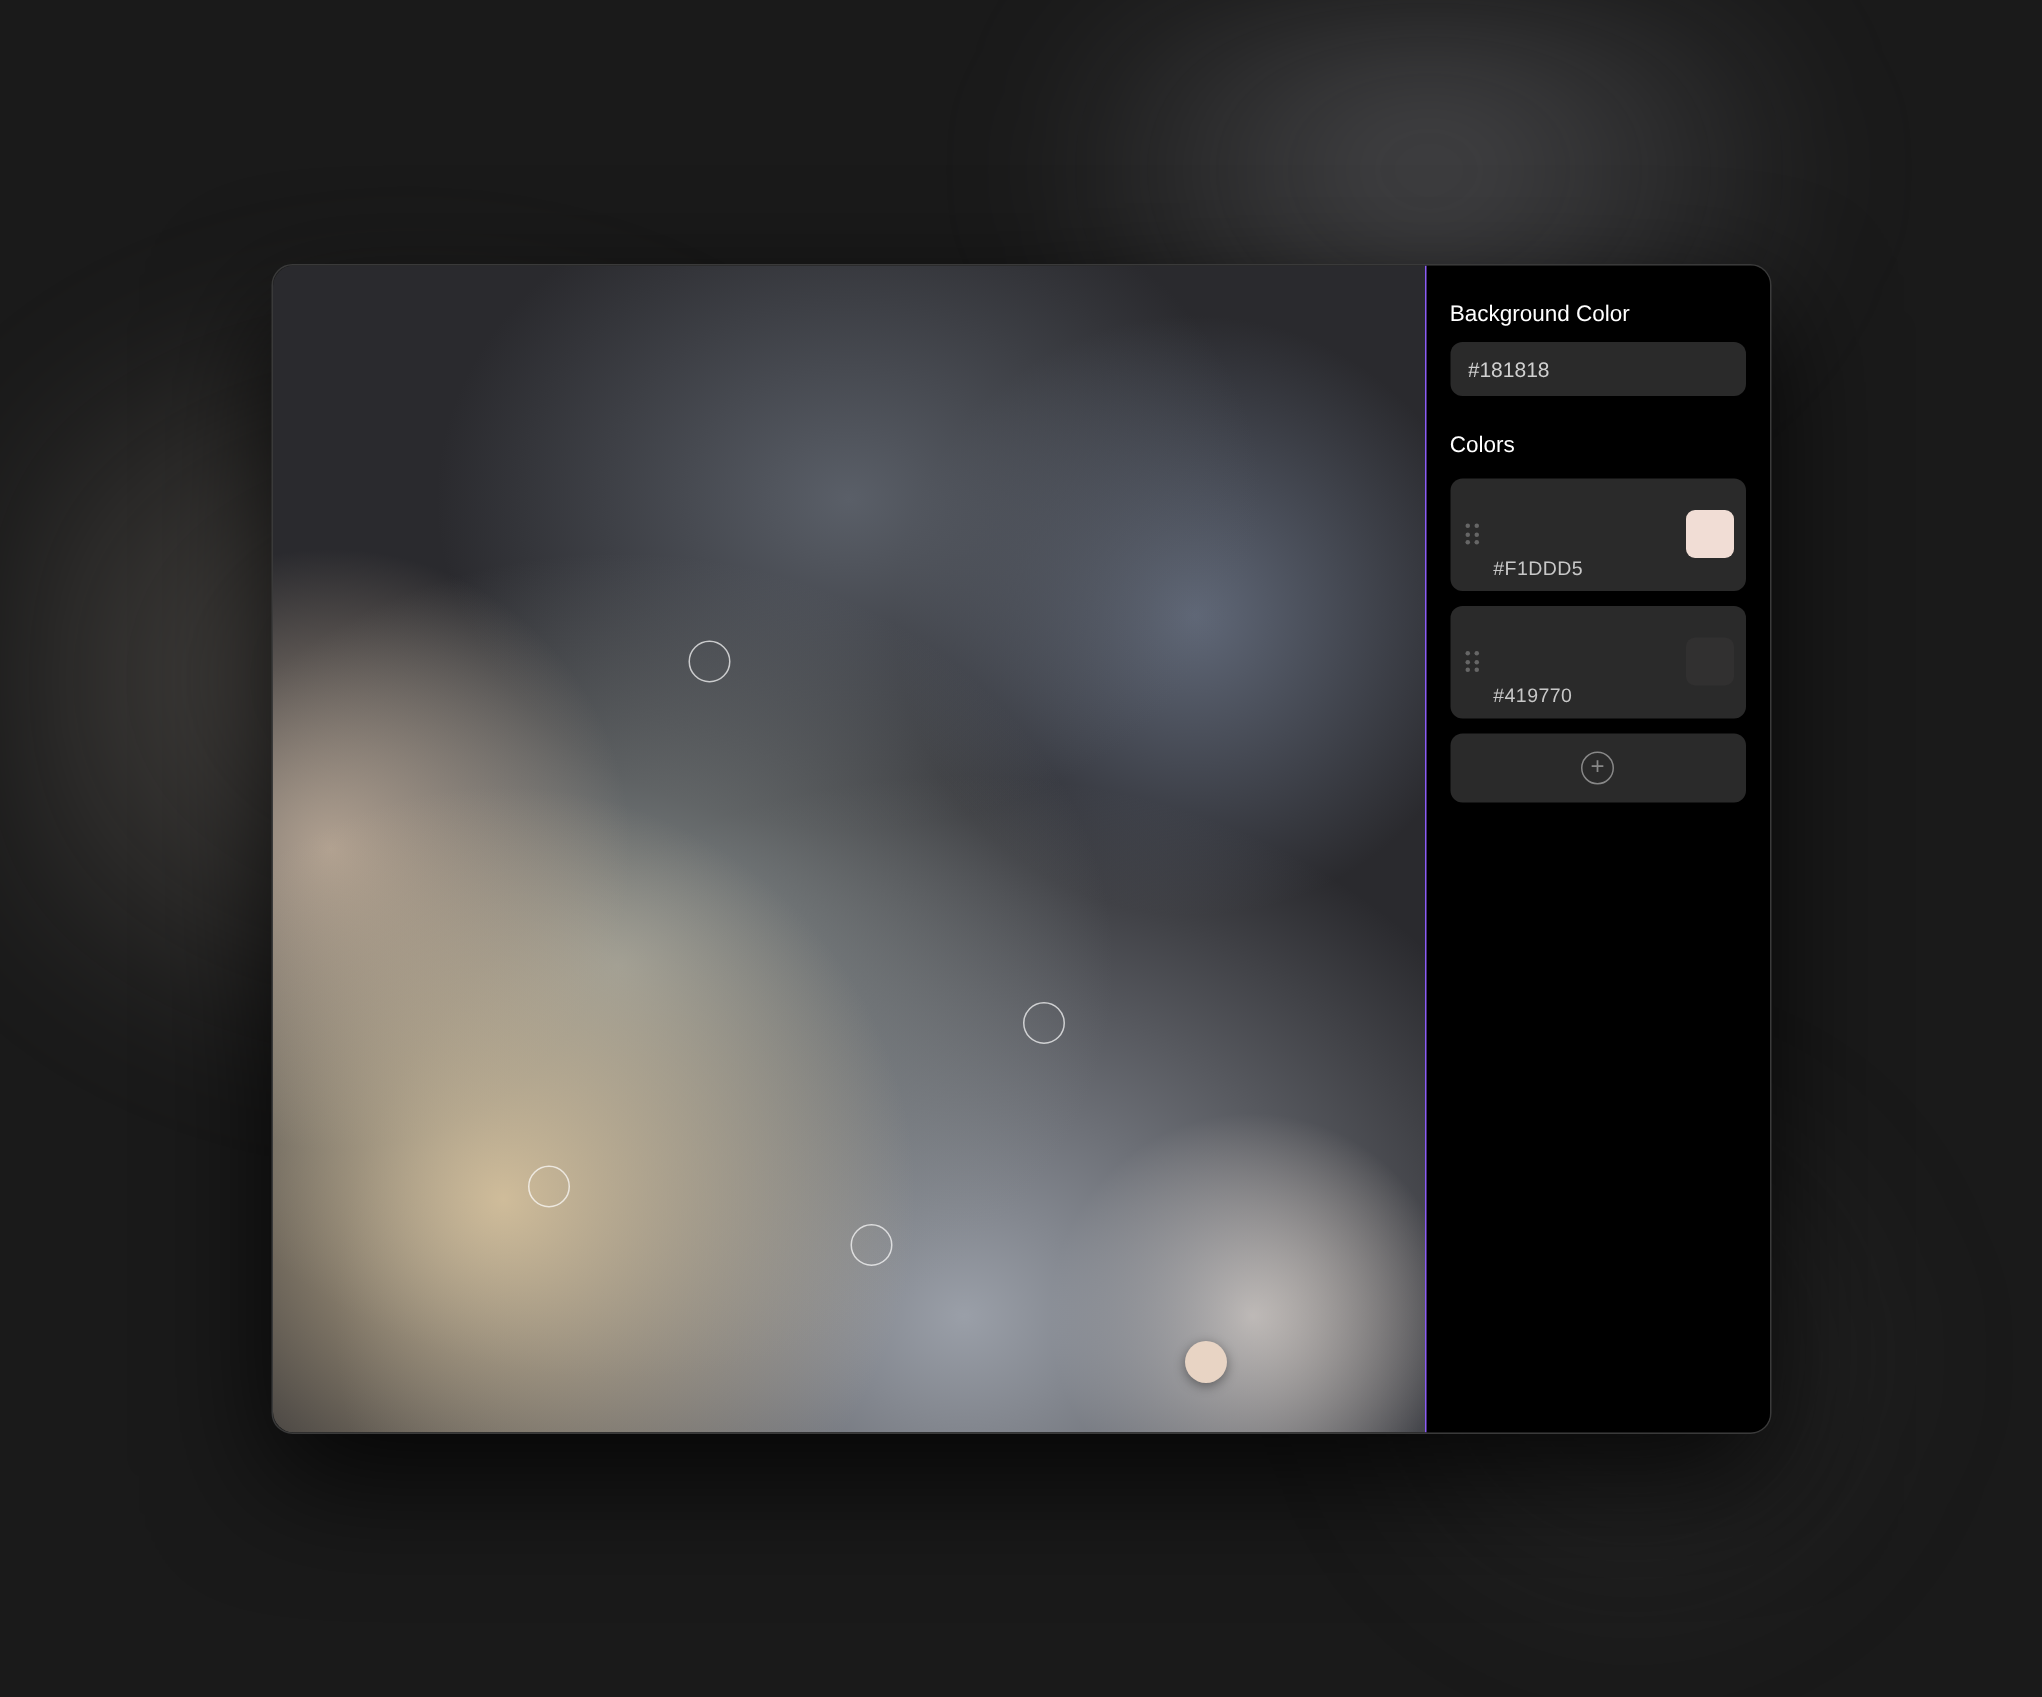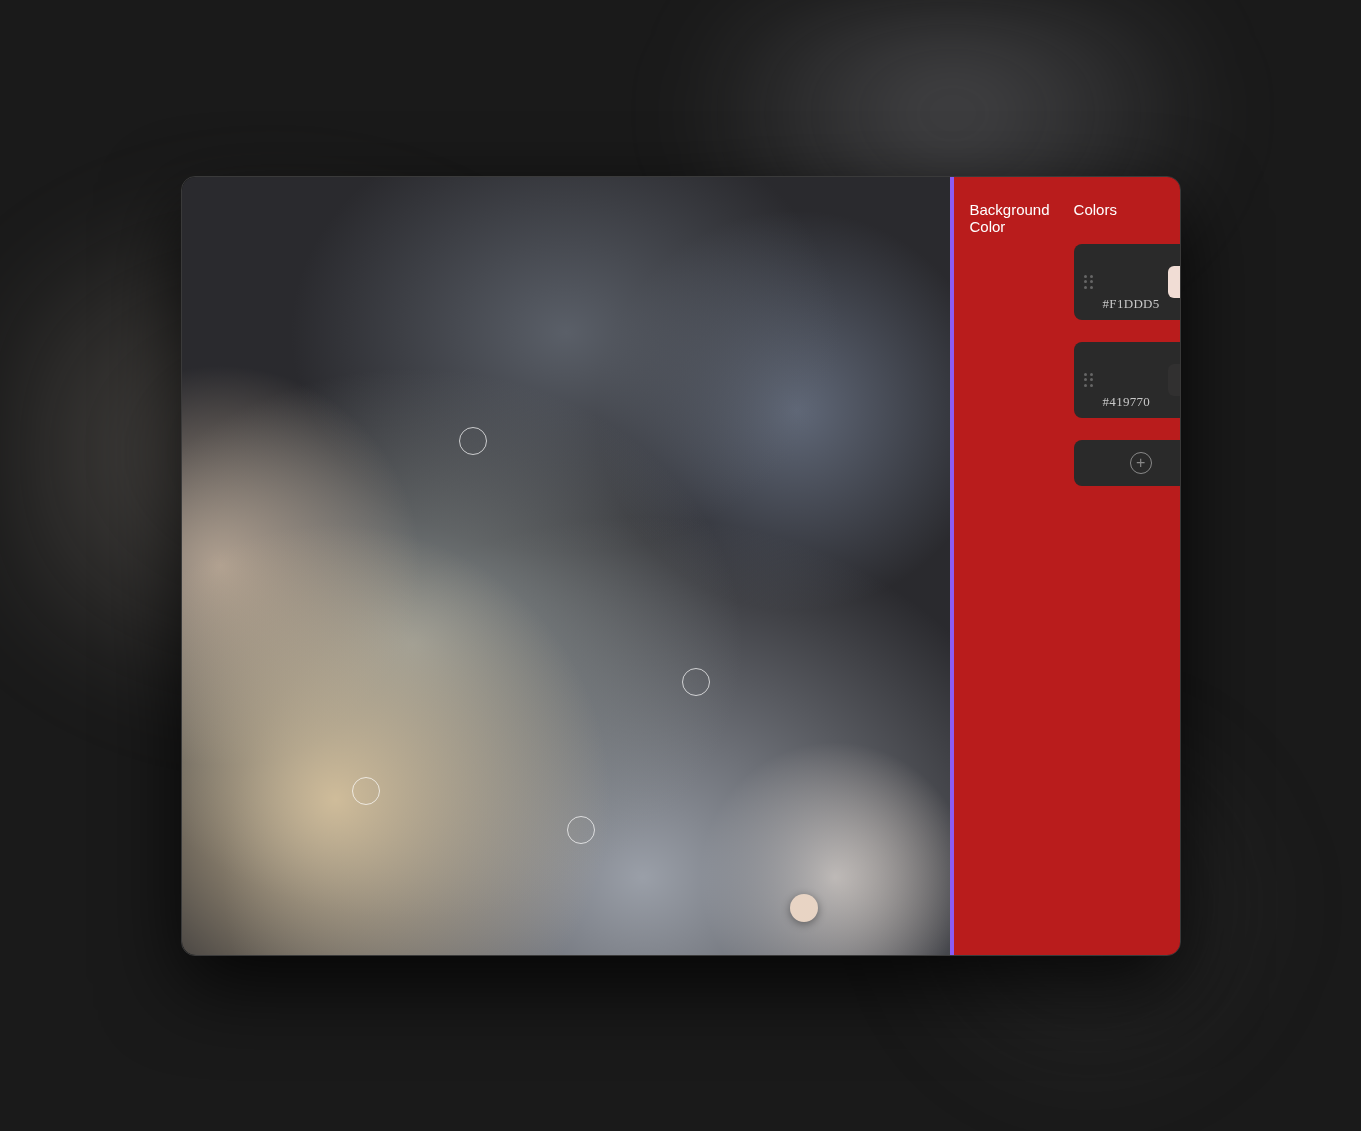--- a/index.html
+++ b/index.html
@@ -76,26 +76,26 @@
 
     .color-point.filled {
       background: #e8d4c4;
       border: none;
       box-shadow: 0 2px 8px rgba(0,0,0,0.4);
     }
 
     
     .right-panel {
       width: 230px;
-      background: #b91c1c;
+      background: #000000;
       padding: 24px 16px;
       display: flex;
-      flex-direction: row;
+      flex-direction: column;
       gap: 24px;
-      border-left: 4px solid #8b5cf6;
+      border-left: 1px solid #8b5cf6;
       overflow-y: auto;
     }
 
     .section-label {
       font-family: -apple-system, BlinkMacSystemFont, 'SF Pro Text', sans-serif;
       font-size: 15px;
       font-weight: 500;
       color: #ffffff;
       margin-bottom: 10px;
     }
@@ -109,21 +109,21 @@
       font-family: -apple-system, BlinkMacSystemFont, 'SF Pro Text', sans-serif;
       font-size: 14px;
       color: #d0d0d0;
       outline: none;
       cursor: text;
     }
 
     .colors-section {
       display: flex;
       flex-direction: column;
-      gap: 16px;
+      gap: 4px;
     }
 
     .color-row {
       display: flex;
       align-items: center;
       gap: 8px;
       background: #2a2a2a;
       border-radius: 8px;
       padding: 8px 8px;
       margin-bottom: 6px;
@@ -145,21 +145,21 @@
 
     .drag-dot {
       width: 3px;
       height: 3px;
       border-radius: 50%;
       background: #666;
     }
 
     .color-hex {
       flex: 1;
-      font-family: Liberation Serif, serif;
+      font-family: Liberation Sans, sans-serif;
       font-size: 13px;
       color: #c8c8c8;
       letter-spacing: 0.3px;
       margin-top: 44px;
     }
 
     .color-swatch {
       width: 32px;
       height: 32px;
       border-radius: 6px;
@@ -206,20 +206,21 @@
     <div class="color-point" style="left: 67%; top: 65%;"></div>
     <div class="color-point" style="left: 24%; top: 79%;"></div>
     <div class="color-point" style="left: 52%; top: 84%;"></div>
     <div class="color-point filled" style="left: 81%; top: 94%;"></div>
   </div>
 
   <div class="right-panel">
 
     <div>
       <div class="section-label">Background Color</div>
+      <input class="bg-color-input" type="text" value="#181818" style="">
     </div>
 
     <div class="colors-section">
       <div class="section-label">Colors</div>
 
       <div class="color-row">
         <div class="drag-handle">
           <span>
             <span class="drag-dot"></span>
             <span class="drag-dot"></span>

